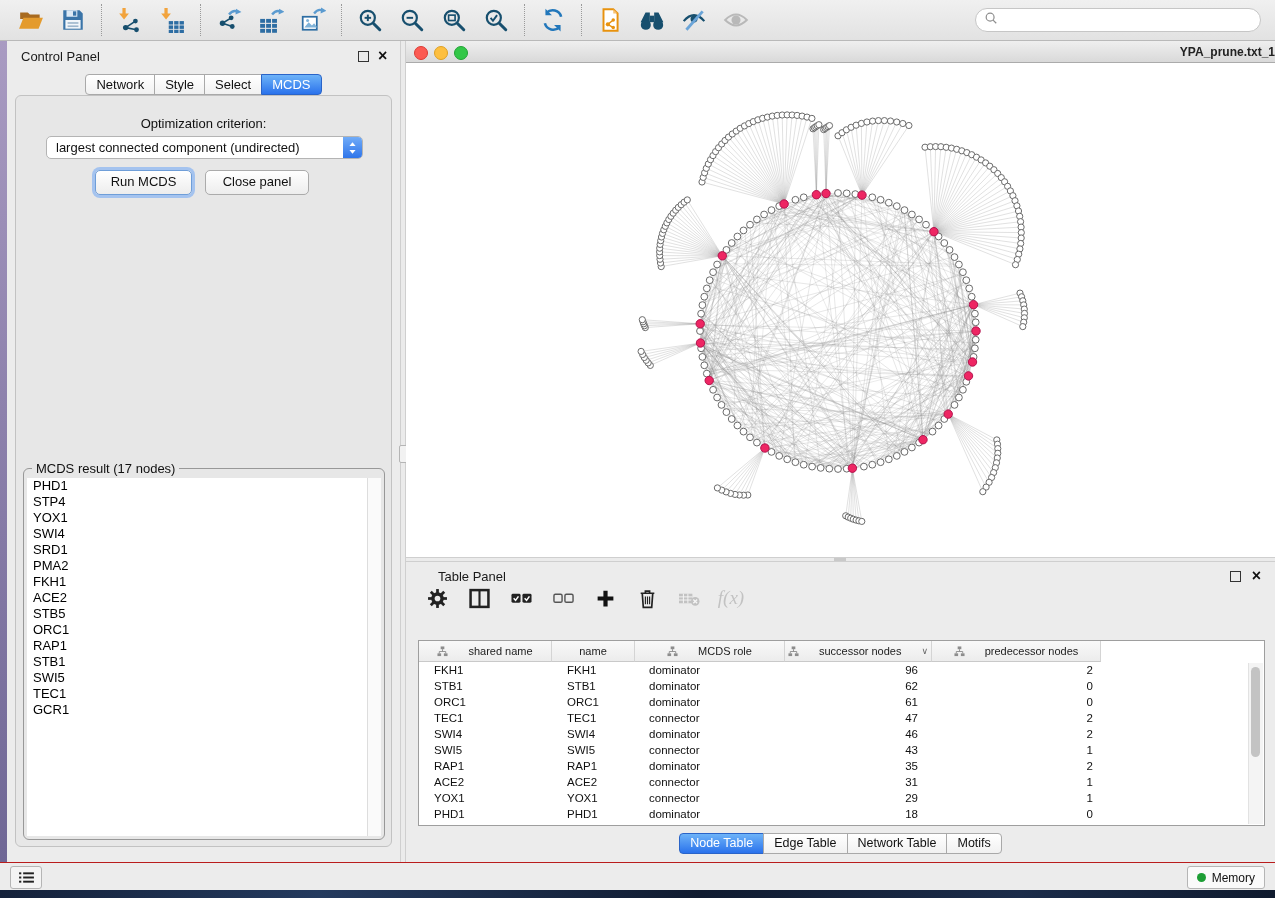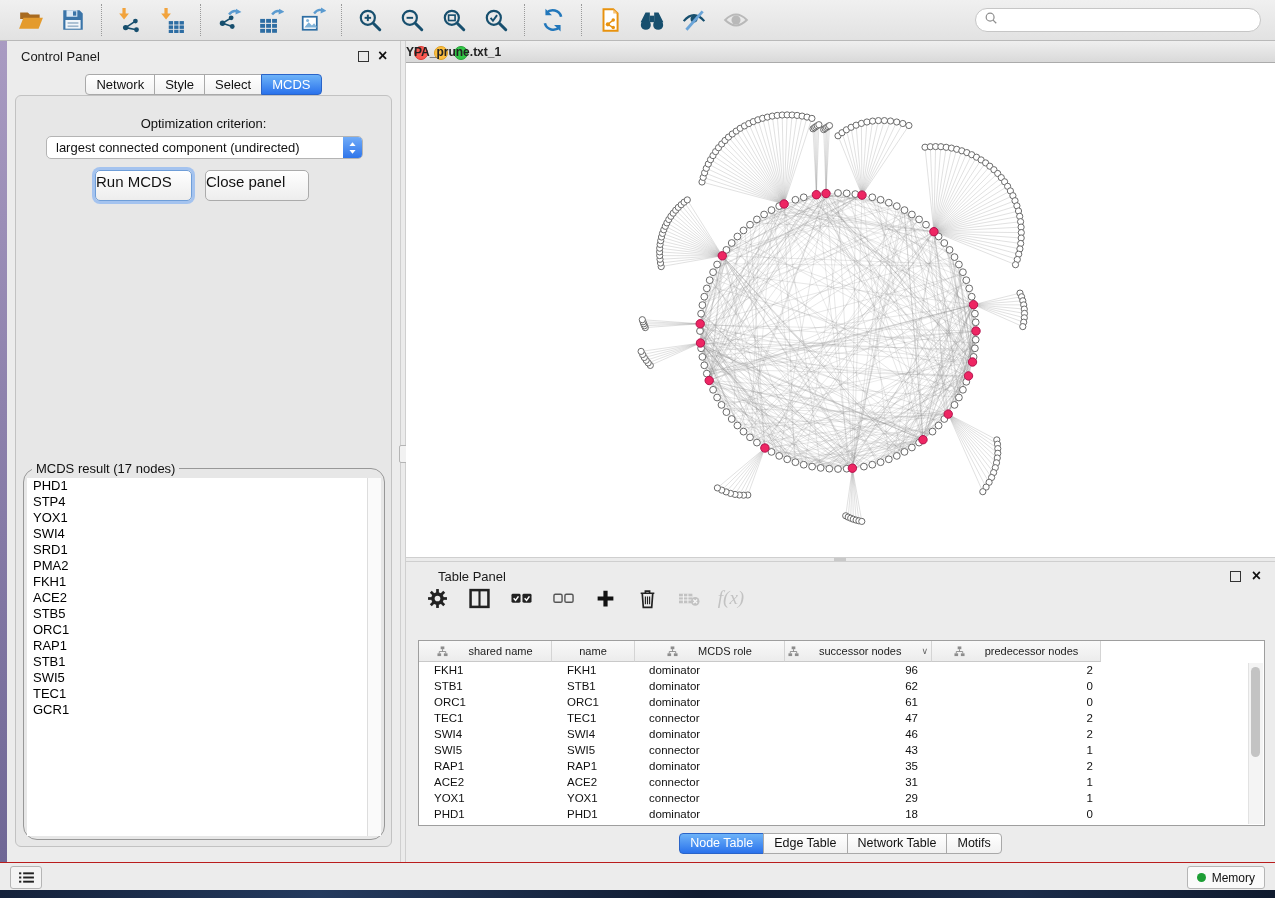--- a/index.html
+++ b/index.html
@@ -36,40 +36,40 @@
   .tab:last-child{border-radius:0 4px 4px 0;}
   .tab.active{background:linear-gradient(#6db3f8,#2a72ec);color:#fff;border-color:#2a64c8;}
   .cp-body{position:absolute;left:8px;top:54px;width:377px;height:752px;background:#e7e7e7;
     border:1px solid #c2c2c2;border-radius:6px;box-sizing:border-box;}
   .opt-label{position:absolute;top:20px;width:100%;text-align:center;font-size:13px;color:#111;}
   .dropdown{position:absolute;left:30px;top:40px;width:317px;height:23px;background:#fff;
     border:1px solid #b4b4b4;border-radius:5px;box-sizing:border-box;display:flex;align-items:center;}
   .dropdown .val{flex:1;font-size:13px;padding-left:9px;color:#111;white-space:nowrap;}
   .dd-step{width:19px;height:21px;border-radius:0 4px 4px 0;background:linear-gradient(#71acf8,#2f75ea);
     display:flex;align-items:center;justify-content:center;}
-  .btn{position:absolute;height:31px;background:linear-gradient(#ffffff,#ededed);border:1px solid #ababab;
-    border-radius:5px;font-size:15px;color:#111;line-height:21px;box-sizing:border-box;}
+  .btn{position:absolute;height:25px;background:linear-gradient(#ffffff,#ededed);border:1px solid #ababab;
+    border-radius:5px;font-size:13px;color:#111;text-align:center;line-height:21px;box-sizing:border-box;}
   .btn-run{left:79px;top:74px;width:97px;box-shadow:0 0 0 3px rgba(110,165,245,.55);border-color:#6f9ed8;}
   .btn-close{left:189px;top:74px;width:104px;}
-  .groupbox{position:absolute;left:7px;top:372px;width:360px;height:370px;border:1px solid #989898;border-radius:14px;}
+  .groupbox{position:absolute;left:7px;top:372px;width:360px;height:370px;border:1px solid #989898;border-radius:6px;}
   .gb-legend{position:absolute;left:8px;top:-8px;background:#e7e7e7;padding:0 4px;font-size:13px;color:#111;}
   .gb-list{position:absolute;left:3px;top:9px;right:16px;bottom:3px;background:#fff;overflow:hidden;}
   .gb-scroll{position:absolute;top:9px;right:3px;bottom:3px;width:13px;background:#fafafa;border-left:1px solid #ddd;}
   .gb-item{font-size:13px;line-height:16px;padding-left:6px;color:#000;}
   
   .vsplit{left:400px;top:41px;width:6px;height:821px;background:#ebebeb;border-left:1px solid #cfcfcf;border-right:1px solid #cfcfcf;box-sizing:border-box;}
   .vsplit .grip{position:absolute;left:-2px;top:404px;width:8px;height:16px;background:#f2f2f2;border:1px solid #b5b5b5;border-radius:2px;}
   .hsplit{left:406px;top:557px;width:869px;height:5px;background:#ebebeb;border-top:1px solid #cfcfcf;border-bottom:1px solid #cfcfcf;box-sizing:border-box;}
   .hsplit .grip{position:absolute;left:428px;top:0;width:12px;height:3px;background:#c9c9c9;}
   
   .netpanel{left:406px;top:41px;width:869px;height:516px;}
   .net-titlebar{position:absolute;left:0;top:0;width:100%;height:22px;
     background:linear-gradient(#efefef,#d9d9d9);border-bottom:1px solid #ababab;box-sizing:border-box;}
   .tl{position:absolute;top:5px;width:12px;height:12px;border-radius:50%;}
-  .net-title{position:absolute;width:100%;text-align:left;top:4px;font-size:12px;font-weight:bold;color:#222;}
+  .net-title{position:absolute;width:100%;text-align:right;top:4px;font-size:12px;font-weight:bold;color:#222;}
   .net-canvas{position:absolute;left:0;top:22px;width:869px;height:494px;background:#fff;}
   
   .tpanel{left:406px;top:562px;width:869px;height:300px;background:#ececec;}
   .tp-head .panel-title{position:absolute;left:32px;top:7px;}
   .tp-toolbar{position:absolute;left:10px;top:14px;height:44px;display:flex;align-items:center;gap:0;}
   .tp-btn{width:42px;height:36px;display:flex;align-items:center;justify-content:center;}
   .tp-btn svg{width:21px;height:21px;}
   .tp-btn.disabled{opacity:.5;}
   .fx{font-family:"Liberation Serif",serif;font-style:italic;font-size:19px;color:#999;}
   .twrap{position:absolute;left:12px;top:78px;width:845px;height:184px;background:#fff;border:1px solid #9e9e9e;overflow:hidden;}

